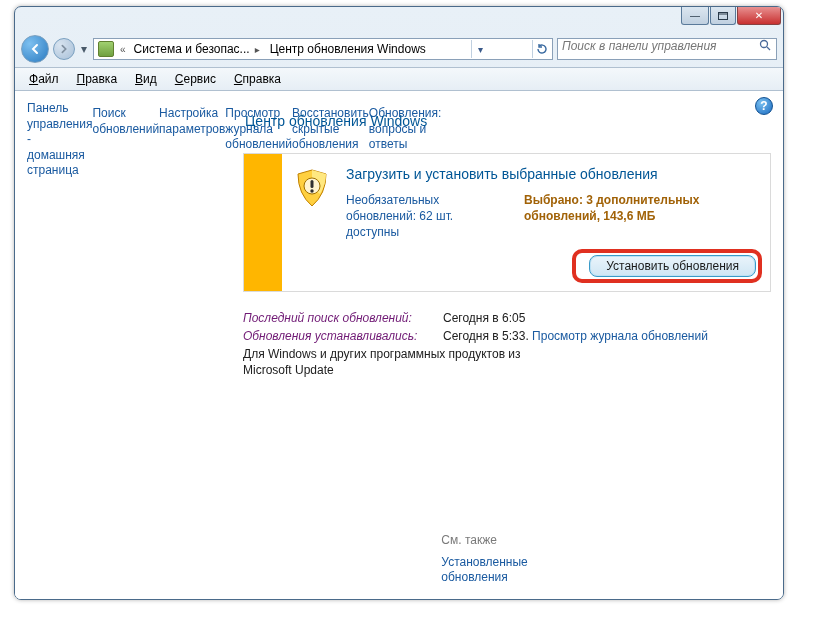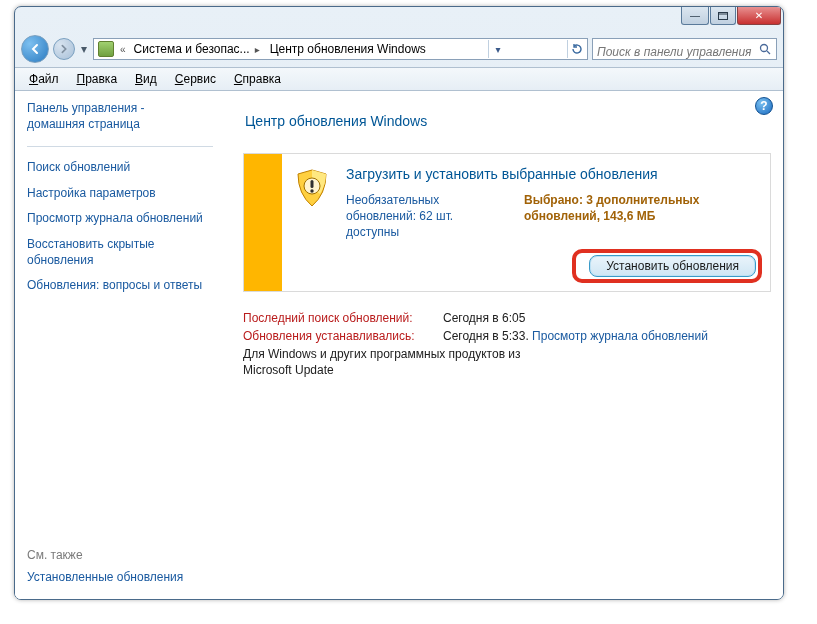--- a/index.html
+++ b/index.html
@@ -91,24 +91,24 @@
     border-radius: 2px;
   }
   .addr-drop, .addr-refresh {
     width: 18px; height: 18px;
     display:flex; align-items:center; justify-content:center;
     color: #3a5a8a; font-size: 10px;
     border-left: 1px solid #c0d0e0;
     margin-left: auto;
   }
   .searchbox {
-    width: 185px; height: 22px;
+    width: 220px; height: 22px;
     background: #fff;
     border: 1px solid #8aa0b8;
-    display: flex; align-items: flex-end;
+    display: flex; align-items: flex-start;
     padding: 0 4px;
     color: #777;
     font-style: italic;
   }
   .searchbox .sicon { margin-left: auto; color: #4a6a9a; font-style: normal; }
   
   .menubar {
     background: linear-gradient(#f4f8fb, #e6eef5);
     border-top: 1px solid #b0c0d0;
     border-bottom: 1px solid #b0c0d0;
@@ -120,21 +120,21 @@
   
   .body {
     display: flex;
     height: calc(100% - 26px - 36px - 20px);
     background: #fff;
   }
   .sidebar {
     width: 210px;
     background: #fff;
     padding: 10px 12px;
-    display: flex; flex-direction: column;
+    display: flex; flex-direction: row;
     position: relative;
   }
   .side-head { color: #1a5aa0; margin-bottom: 10px; line-height: 1.3; }
   .side-link { color: #1a5aa0; margin: 5px 0; line-height: 1.3; cursor: pointer; }
   .divider { height: 1px; background: #d0dae4; margin: 4px 0 8px 0; }
   .side-footer { margin-top: auto; }
   .side-see { color: #7a7a7a; margin: 4px 0 8px 0; }
   .content {
     flex: 1;
     padding: 14px 12px 10px 18px;
@@ -189,21 +189,21 @@
   .highlight-ring {
     position: absolute;
     right: -6px; top: -6px;
     width: 190px; height: 34px;
     border: 4px solid #e03020;
     border-radius: 10px;
     pointer-events: none;
   }
   .info-rows { margin-top: 18px; }
   .info-row { display: flex; margin: 2px 0; line-height: 1.35; }
-  .info-label { width: 200px; color: #b91c1c; }
+  .info-label { width: 200px; color: #701a75; font-style: italic; }
   .info-val { color: #202020; }
   .info-val .link { color: #1a5aa0; cursor:pointer; }
   .addr-dbl-chev { color:#555; font-size:10px; padding:0 2px; }
 </style>
 </head>
 <body>
 
 <div class="window">
 
   <div class="titlebar">

